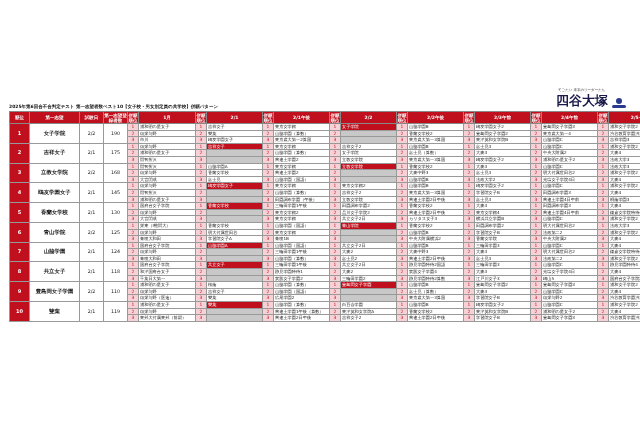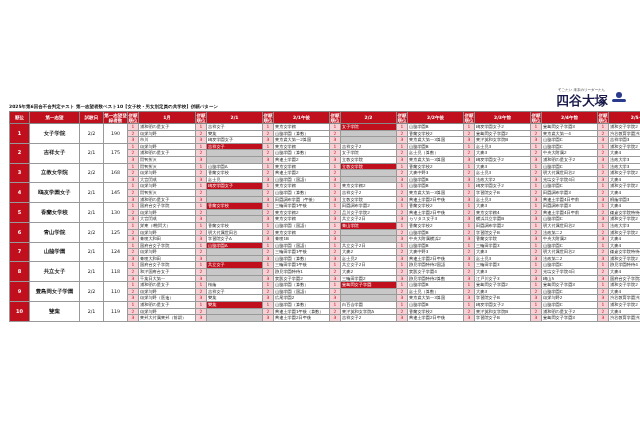--- a/index.html
+++ b/index.html
@@ -1,19 +1,19 @@
 <!DOCTYPE html>
 <html><head>
 <meta charset="utf-8">
 <style>
 *{box-sizing:border-box;margin:0;padding:0}
 body{width:640px;height:426px;background:#fff;font-family:"DejaVu Sans",sans-serif;position:relative;overflow:hidden}
 .brand{position:absolute;left:556px;top:88px;width:80px;text-align:left}
 .brand .tag{font-size:3.5px;color:#333;margin-left:2px}
-.brand .name{font-size:13px;font-weight:bold;color:#1a1a4a;display:flex;align-items:flex-start;gap:4px;letter-spacing:0}
+.brand .name{font-size:13px;font-weight:bold;color:#1a1a4a;display:flex;align-items:flex-end;gap:4px;letter-spacing:0}
 .brand .logo{width:14px;height:12px;position:relative}
 .brand .logo:before{content:"";position:absolute;left:4px;top:0;width:6px;height:6px;border-radius:50%;background:#2a3a8c}
 .brand .logo:after{content:"";position:absolute;left:0;top:7px;width:14px;height:3px;border-radius:2px;background:#2a3a8c}
 .title{position:absolute;left:9px;top:104px;font-size:4.5px;font-weight:bold;color:#111;white-space:nowrap}
 table{position:absolute;left:9px;top:111px;border-collapse:collapse;width:622px;table-layout:fixed;font-size:4.2px}
 th{background:#c0101e;color:#fff;font-weight:bold;height:12px;border:0.5px solid #888;text-align:center;font-size:4.5px;line-height:5px}
 td{border:0.5px solid #999;height:6.3px;line-height:5.6px;white-space:nowrap;overflow:hidden;padding:0 1px;color:#222}
 td.rank{background:#c0101e;color:#fff;font-weight:bold;text-align:center;font-size:5px}
 td.school{text-align:center;font-weight:bold;font-size:5.4px;background:#fff}
 td.c{text-align:center;font-size:4.8px}

